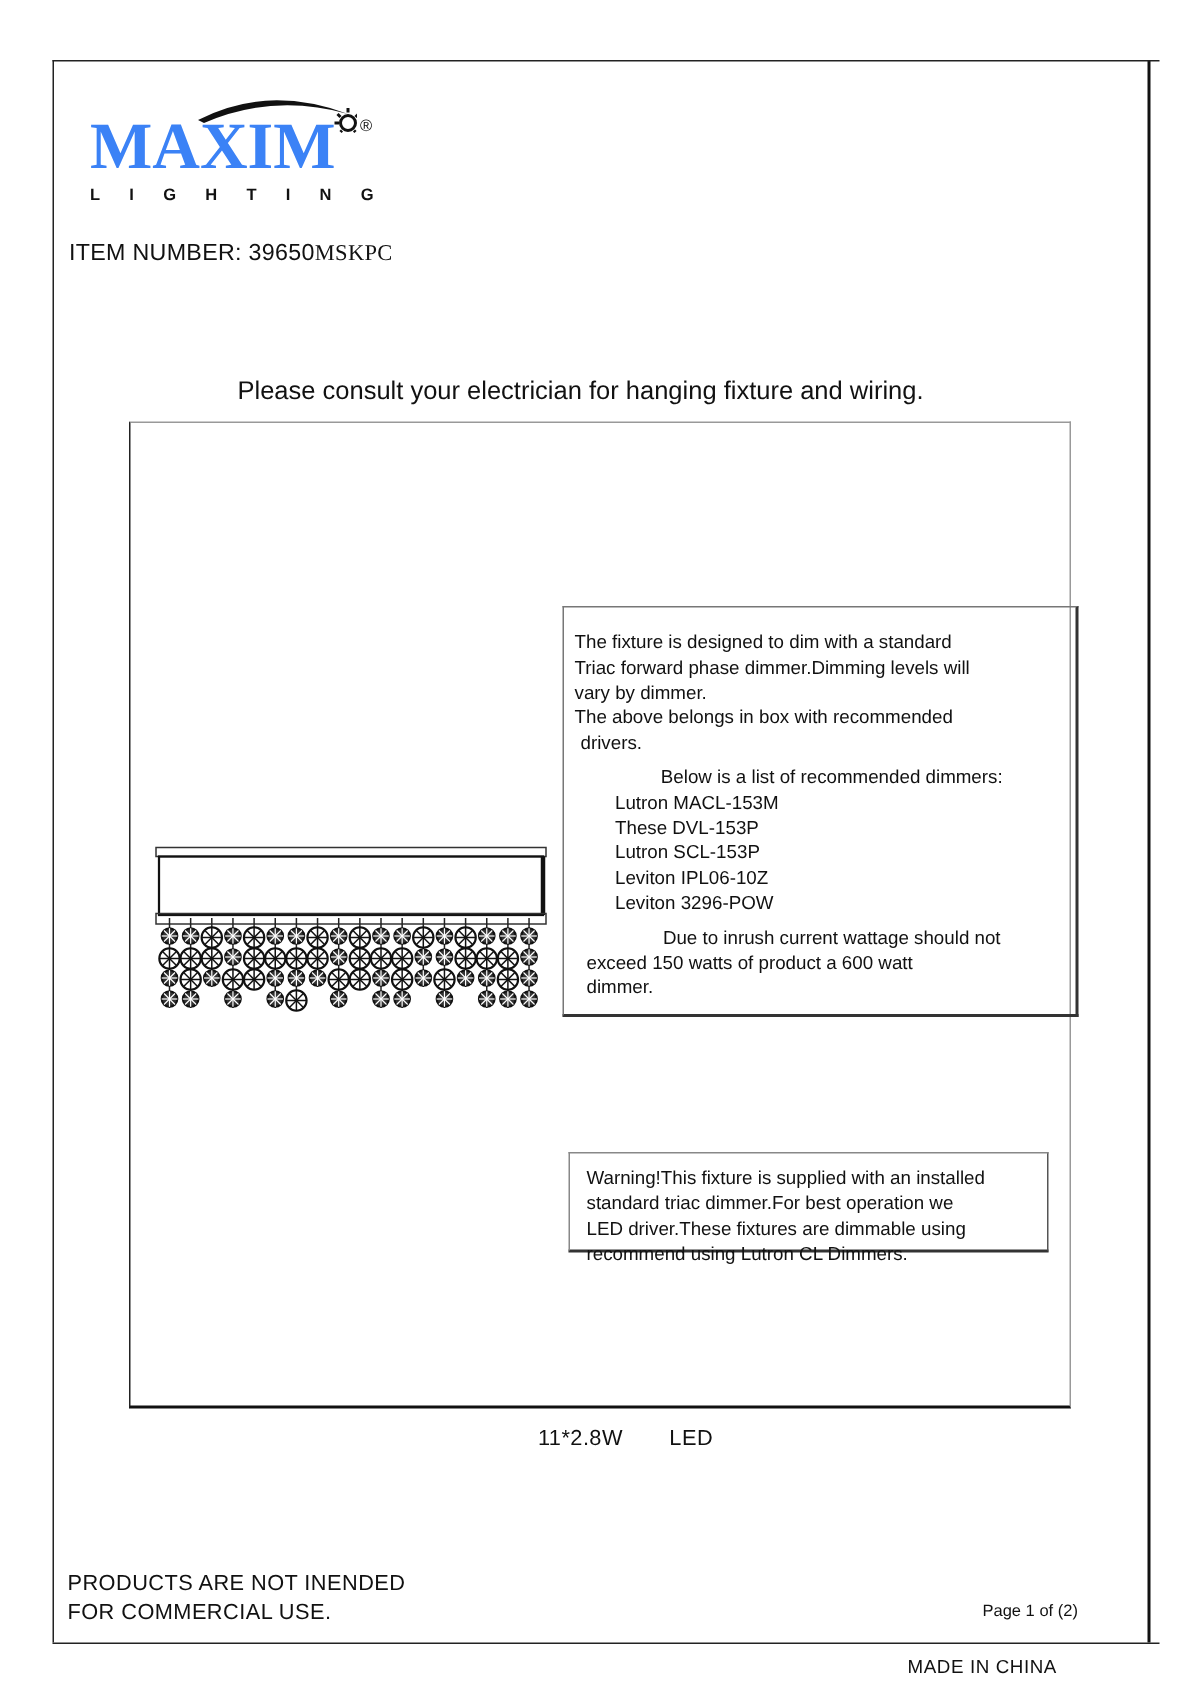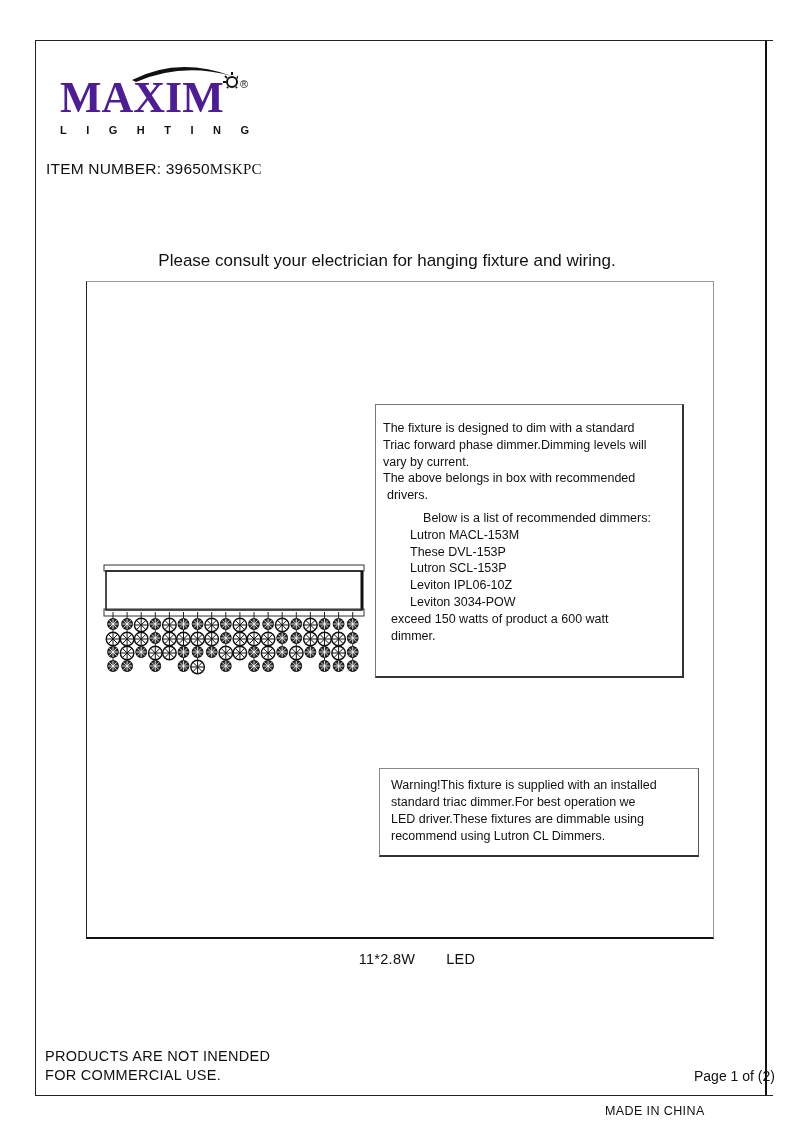--- a/index.html
+++ b/index.html
@@ -4,44 +4,44 @@
 <style>
   html, body { margin: 0; padding: 0; background: #ffffff; }
   body { width: 802px; height: 1134px; position: relative; overflow: hidden;
          font-family: "Liberation Sans", "DejaVu Sans", sans-serif; color: #111; }
   .abs { position: absolute; }
   .page-border { left: 35px; top: 40px; width: 729px; height: 1055px;
                  border-left: 1px solid #222; border-right: 2px solid #111; }
   .hline { height: 0; border-top: 1px solid #222; }
   .logo { left: 58px; top: 60px; width: 200px; height: 80px; }
   .logo-word { position: absolute; left: 2px; top: 16px; font-family: "Liberation Serif", "DejaVu Serif", serif;
-               font-weight: bold; font-size: 44px; letter-spacing: 0px; color: #4c1d95; line-height: 1; }
+               font-weight: bold; font-size: 44px; letter-spacing: 0px; color: #3b82f6; line-height: 1; }
   .logo-reg { position: absolute; left: 182px; top: 18px; font-size: 11px; }
   .logo-sub { position: absolute; left: 2px; top: 64px; font-size: 11px; font-weight: bold;
               letter-spacing: 19.5px; }
   .logo-arc { position: absolute; left: 70px; top: 0; }
   .prod { left: 46px; top: 160px; font-size: 15.5px; line-height: 18px; letter-spacing: 0.2px; }
   .prod .num { font-family: "Liberation Serif", "DejaVu Serif", serif; font-size: 15px; }
   .consult { left: 0; width: 774px; text-align: center; top: 251px; font-size: 17px; }
   .frame { left: 86px; top: 281px; width: 626px; height: 655px;
            border: 1px solid #222; border-top-color: #999; border-right-color: #999; border-bottom: 2px solid #111; }
-  .infobox { left: 375px; top: 404px; width: 309px; height: 274px;
+  .infobox { left: 375px; top: 404px; width: 344px; height: 274px;
              border: 1px solid #777; border-right: 2px solid #333; border-bottom: 2px solid #333;
              font-size: 12.5px; line-height: 16.8px; box-sizing: border-box; padding: 15px 0 0 7px; }
   .infobox p { margin: 0; }
   .infobox .ind1 { padding-left: 4px; }
   .infobox .list { padding-left: 27px; }
   .infobox .gap { margin-top: 6px; text-align: center; }
-  .warnbox { left: 379px; top: 768px; width: 320px; height: 89px; box-sizing: border-box;
+  .warnbox { left: 379px; top: 768px; width: 320px; height: 67px; box-sizing: border-box;
              border: 1px solid #888; border-bottom: 2px solid #333; border-right: 1px solid #555;
              font-size: 12.5px; line-height: 17px; padding: 8px 17px 0 11px; }
   .led { left: 0; width: 834px; text-align: center; top: 951px; font-size: 14.5px; letter-spacing: 0.3px; word-spacing: 6px; }
   .foot-left { left: 45px; top: 1047px; font-size: 14.5px; line-height: 18.5px; letter-spacing: 0.3px; }
   .foot-made { left: 605px; top: 1104px; font-size: 12.5px; letter-spacing: 0.4px; }
-  .foot-page { left: 694px; top: 1068px; font-size: 14px; }
+  .foot-page { left: 655px; top: 1068px; font-size: 11px; }
 </style>
 </head>
 <body>
 
 <div class="abs page-border"></div>
 <div class="abs hline" style="left:35px; top:40px; width:738px;"></div>
 <div class="abs hline" style="left:35px; top:1095px; width:738px;"></div>
 
 <div class="abs logo">
   <svg class="logo-arc" width="110" height="34" viewBox="0 0 110 34">
@@ -426,29 +426,30 @@
       <line x1="247.5" y1="106" x2="257.9" y2="106" stroke="#fff" stroke-width="0.8"></line>
       <line x1="249.02304473782993" y1="102.32304473782995" x2="256.37695526217004" y2="109.67695526217005" stroke="#fff" stroke-width="0.8"></line>
       <line x1="252.7" y1="100.8" x2="252.7" y2="111.2" stroke="#fff" stroke-width="0.8"></line>
       <line x1="256.37695526217004" y1="102.32304473782995" x2="249.02304473782993" y2="109.67695526217005" stroke="#fff" stroke-width="0.8"></line>
     </g>
 </svg>
 
 <div class="abs infobox">
   <p>The fixture is designed to dim with a standard</p>
   <p>Triac forward phase dimmer.Dimming levels will</p>
-  <p>vary by current.</p>
+  <p>vary by dimmer.</p>
   <p>The above belongs in box with recommended</p>
   <p class="ind1"> drivers.</p>
   <p class="ind1 gap" style="padding-left:9px;">Below is a list of recommended dimmers:</p>
   <p class="list">Lutron MACL-153M</p>
   <p class="list">These DVL-153P</p>
   <p class="list">Lutron SCL-153P</p>
   <p class="list">Leviton IPL06-10Z</p>
-  <p class="list">Leviton 3034-POW</p>
+  <p class="list">Leviton 3296-POW</p>
+  <p class="gap" style="padding-left:9px;">Due to inrush current wattage should not</p>
   <p style="padding-left:8px;">exceed 150 watts of product a 600 watt</p>
   <p style="padding-left:8px;">dimmer.</p>
 </div>
 
 <div class="abs warnbox">
   <div>Warning!This fixture is supplied with an installed</div>
   <div>standard triac dimmer.For best operation we</div>
   <div>LED driver.These fixtures are dimmable using</div>
   <div>recommend using Lutron CL Dimmers.</div>
 </div>

